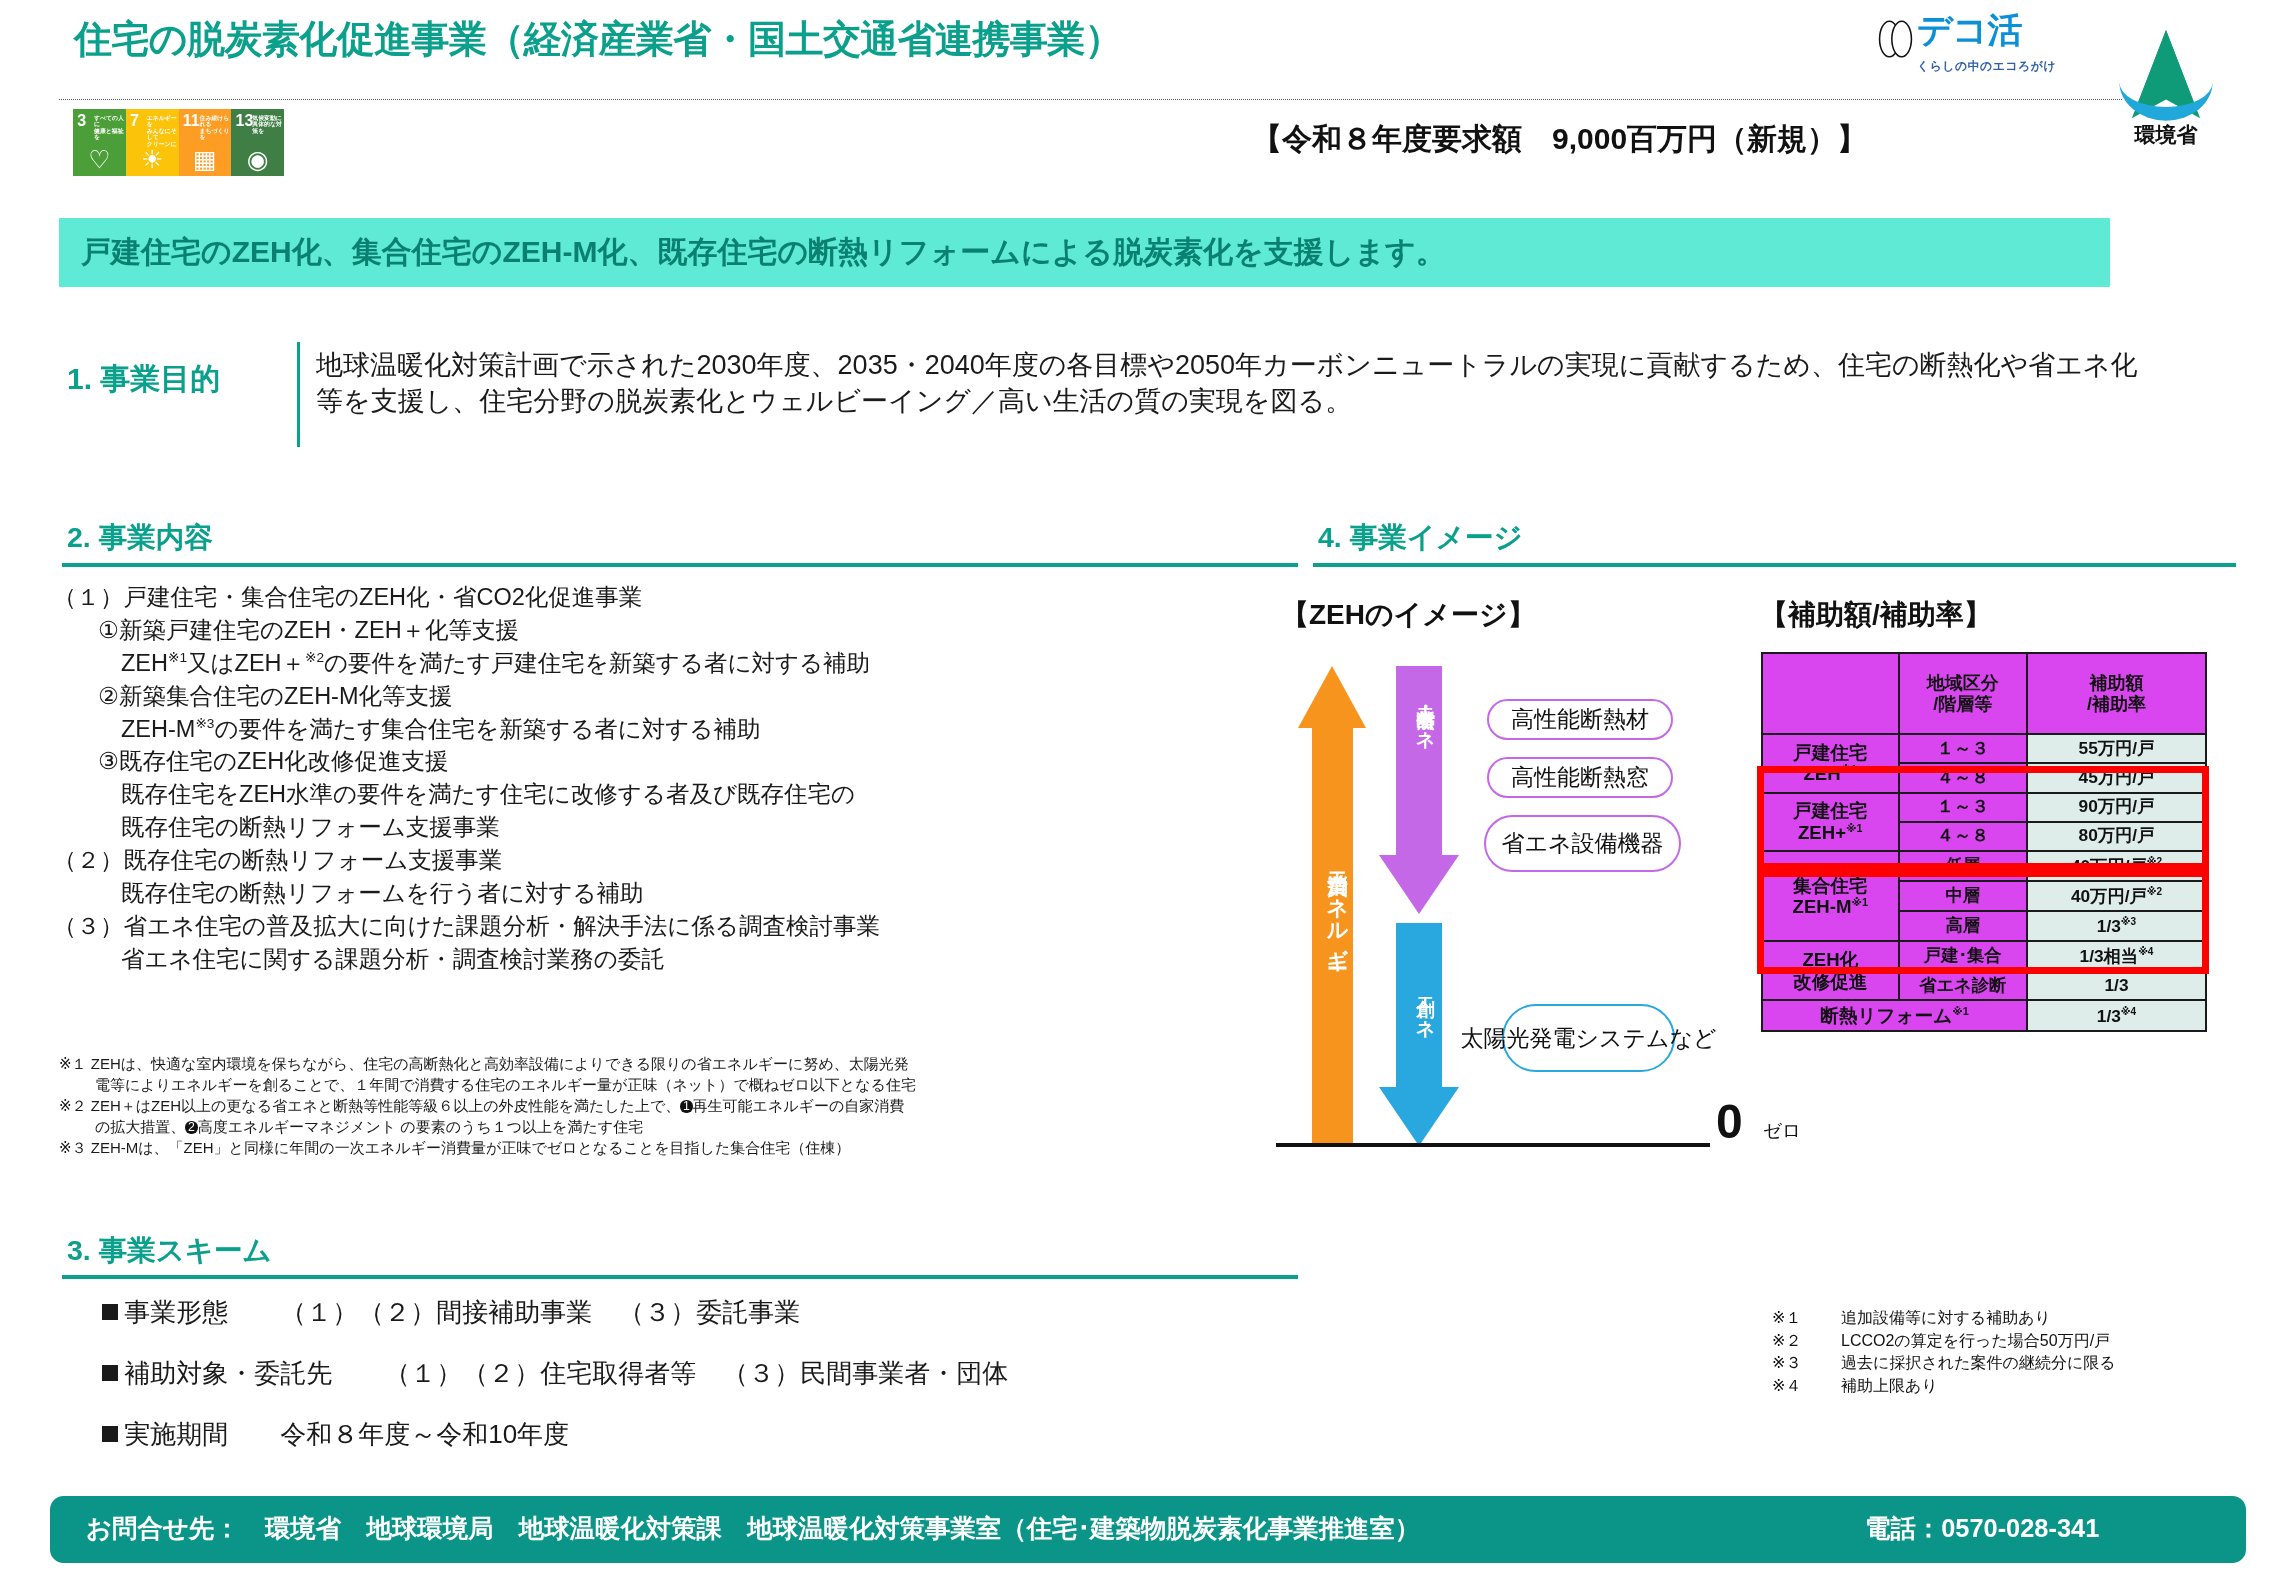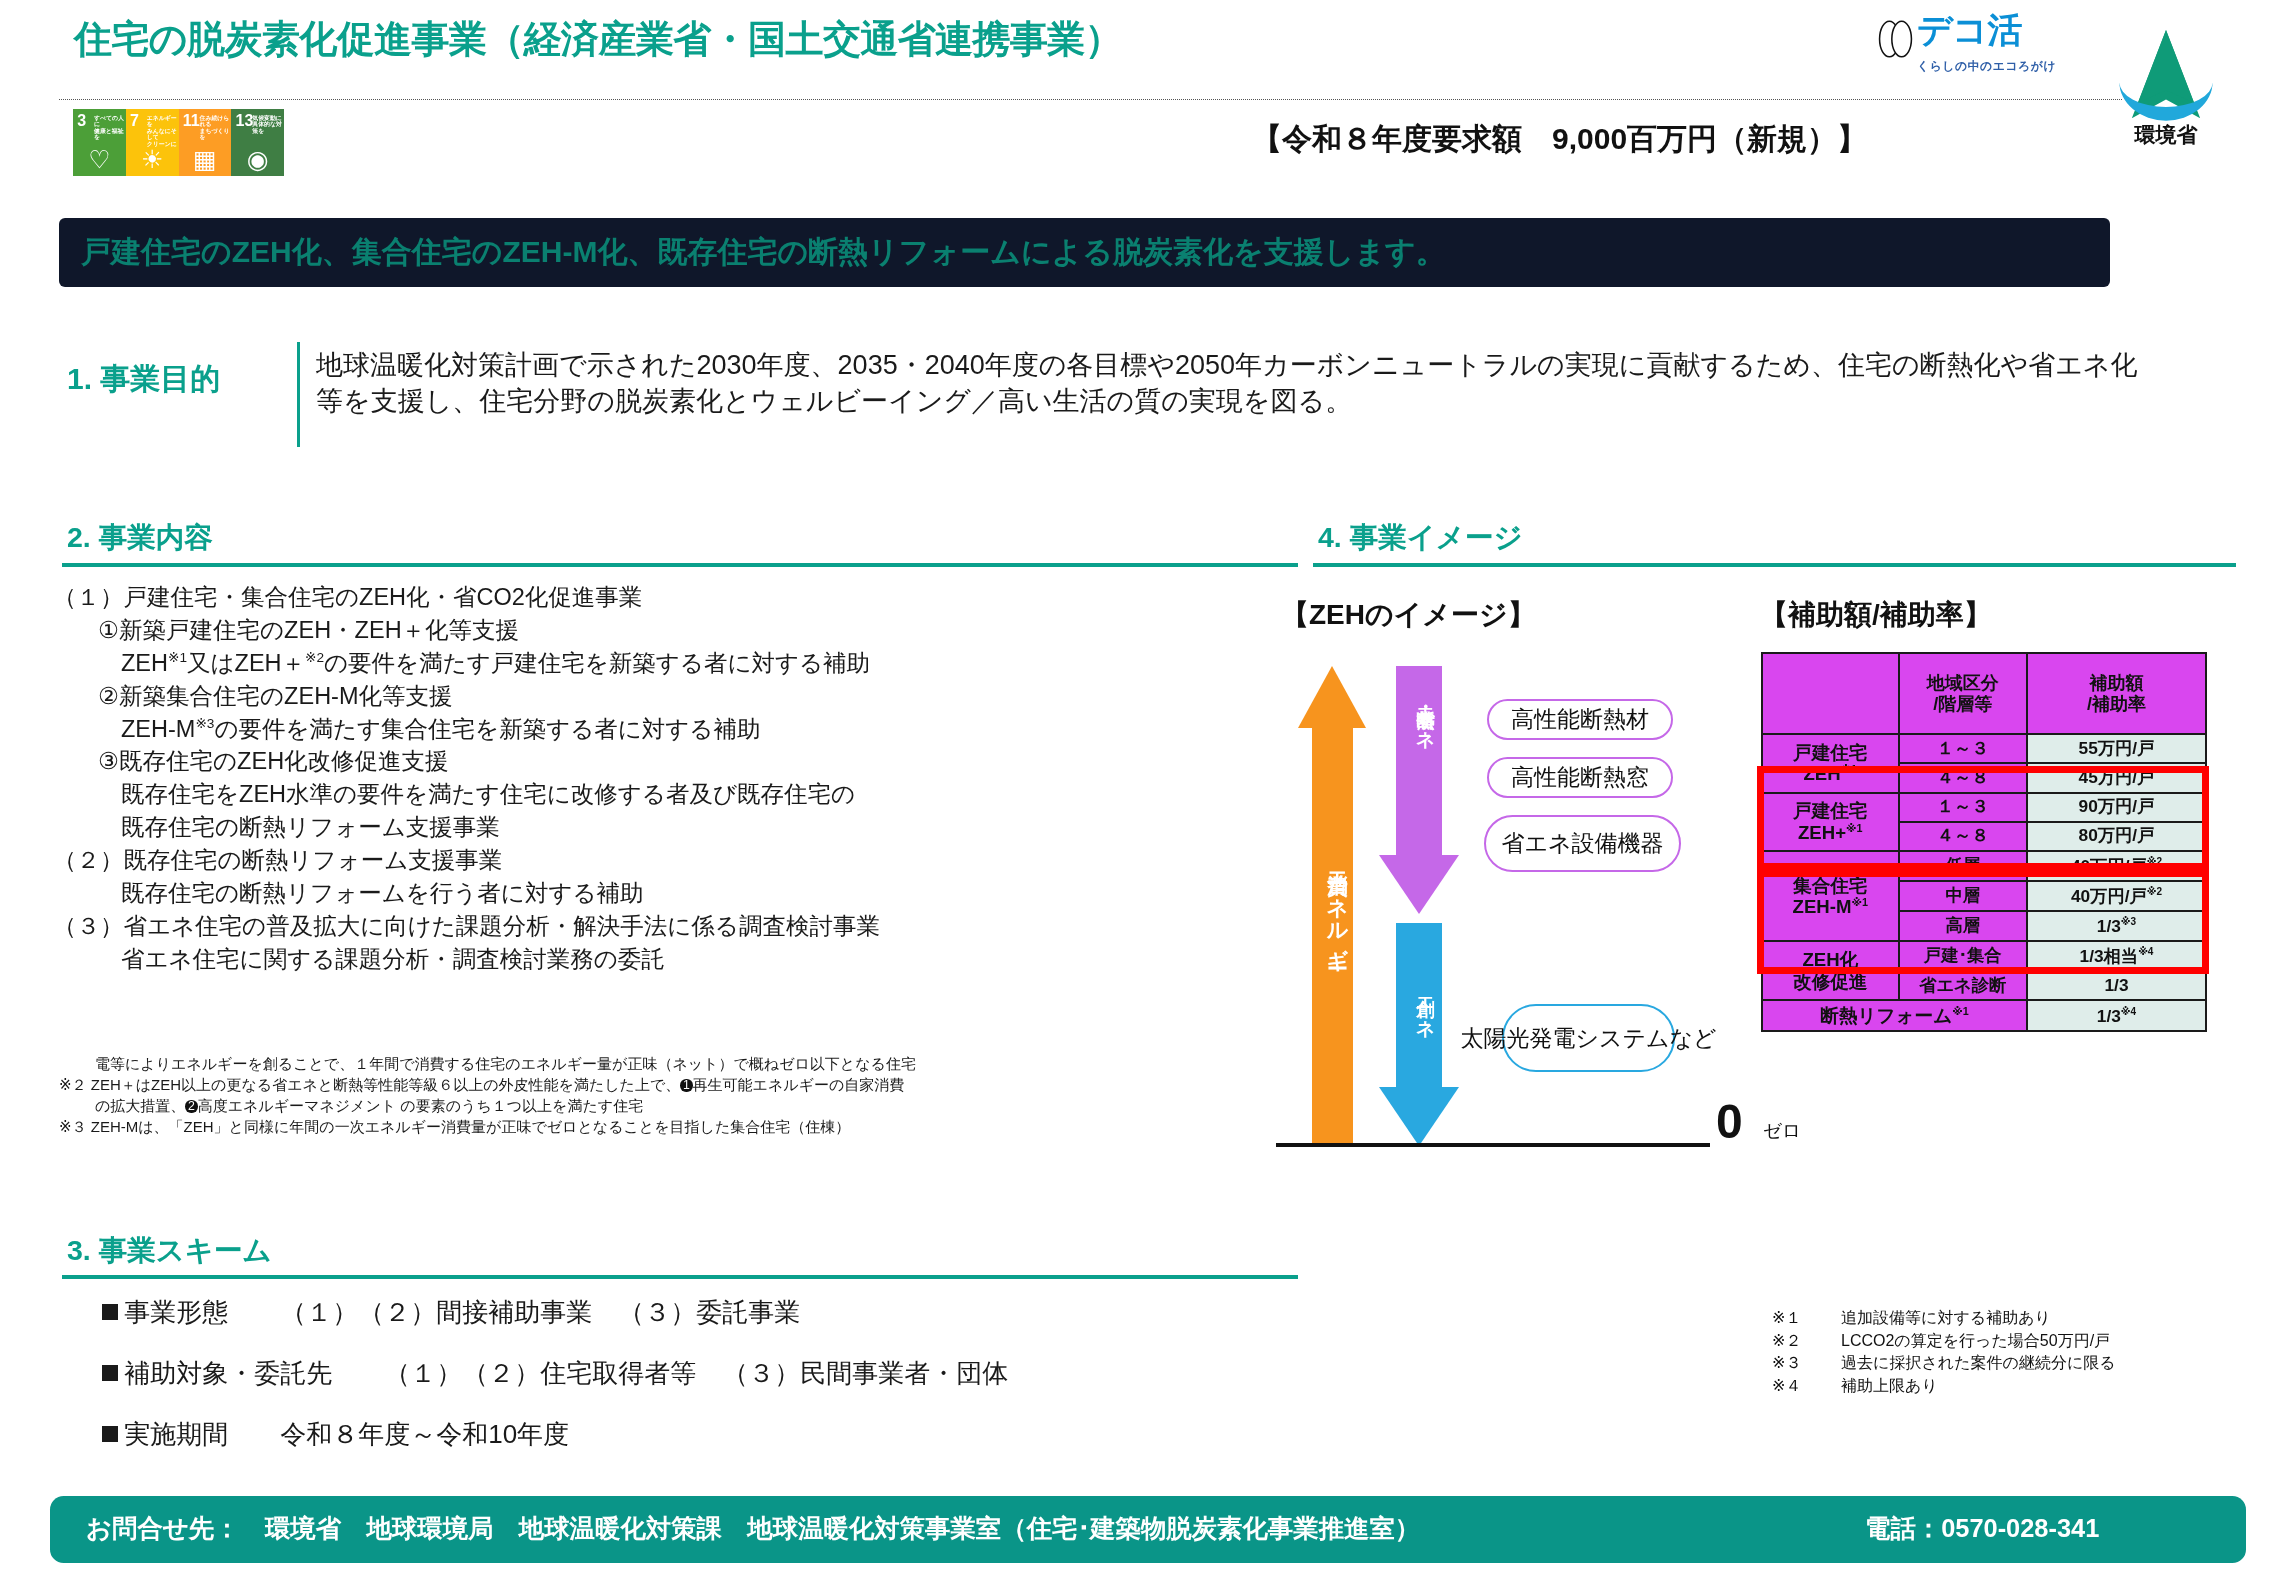--- a/index.html
+++ b/index.html
@@ -44,21 +44,21 @@
   .deco-mark { position: absolute; left: 0; top: 8.7px; width: 37px; height: 38px; }
   .deco-text { position: absolute; left: 40px; top: 1.2px; font-size: 35px; font-weight: bold; color: #0b8fd6; letter-spacing: -0.6px; line-height: 1; }
   .deco-sub  { position: absolute; left: 40px; top: 48px; font-size: 11.8px; font-weight: bold; color: #2f5fa8; letter-spacing: 0.6px; }
 
   .env-logo { position: absolute; left: 2107px; top: 25px; width: 118px; height: 118px; }
   .env-caption { position: absolute; left: 2107px; top: 121px; width: 118px; text-align: center; font-size: 21px; font-weight: bold; color: #111; }
 
   
   .banner {
     position: absolute; left: 59px; top: 218px; width: 2051px; height: 69px;
-    background: #0f172a; border-radius: 6px;
+    background: #5eead4; border-radius: 1px;
   }
   .banner span {
     position: absolute; left: 22px; top: 13.6px;
     font-size: 30px; font-weight: bold; color: #0a8070; white-space: nowrap;
   }
 
   
   .sec1-label {
     position: absolute; left: 67px; top: 359px;
     font-size: 30px; font-weight: bold; color: #0aa08c; white-space: nowrap;
@@ -217,20 +217,21 @@
     <div class="l2">③既存住宅のZEH化改修促進支援</div>
     <div class="l3">既存住宅をZEH水準の要件を満たす住宅に改修する者及び既存住宅の</div>
     <div class="l3">既存住宅の断熱リフォーム支援事業</div>
     <div class="l1">（２）既存住宅の断熱リフォーム支援事業</div>
     <div class="l3">既存住宅の断熱リフォームを行う者に対する補助</div>
     <div class="l1">（３）省エネ住宅の普及拡大に向けた課題分析・解決手法に係る調査検討事業</div>
     <div class="l3">省エネ住宅に関する課題分析・調査検討業務の委託</div>
   </div>
 
   <div class="notes">
+    <div>※１ ZEHは、快適な室内環境を保ちながら、住宅の高断熱化と高効率設備によりできる限りの省エネルギーに努め、太陽光発</div>
     <div class="ind">電等によりエネルギーを創ることで、１年間で消費する住宅のエネルギー量が正味（ネット）で概ねゼロ以下となる住宅</div>
     <div>※２ ZEH＋はZEH以上の更なる省エネと断熱等性能等級６以上の外皮性能を満たした上で、<span class="cnum">1</span>再生可能エネルギーの自家消費</div>
     <div class="ind">の拡大措置、<span class="cnum">2</span>高度エネルギーマネジメント の要素のうち１つ以上を満たす住宅</div>
     <div>※３ ZEH-Mは、「ZEH」と同様に年間の一次エネルギー消費量が正味でゼロとなることを目指した集合住宅（住棟）</div>
   </div>
 
   <div class="sec-h" style="left:67px; top:1232px;">3. 事業スキーム</div>
   <div class="sec-u" style="left:62px; top:1275px; width:1236px;"></div>
 
   <div class="sec3">

